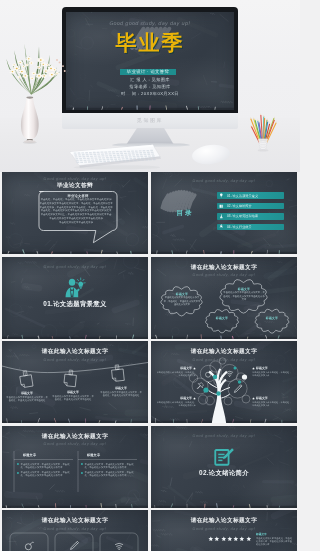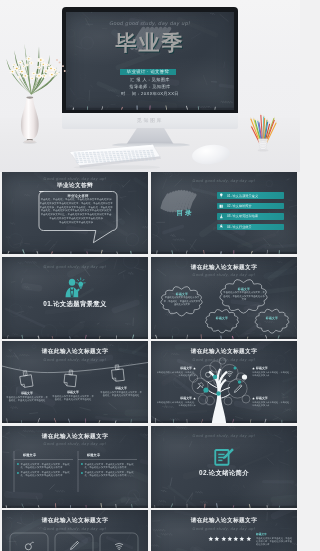--- a/index.html
+++ b/index.html
@@ -33,21 +33,21 @@
   border-radius:50% 50% 48% 48%;transform:rotate(-6deg);}
 .vase{position:absolute;left:17px;top:87px;width:32px;height:66px;}
 .flowers{position:absolute;left:3px;top:38px;width:72px;height:58px;}
 .pencils{position:absolute;left:244px;top:104px;width:38px;height:48px;}
 
 
 .scr-hw{position:absolute;left:0;top:8px;width:168px;text-align:center;
   font-family:"DejaVu Sans",sans-serif;font-style:italic;font-size:5px;
   color:rgba(210,222,228,.40);letter-spacing:.2px;}
 .scr-title{position:absolute;left:0;top:19px;width:168px;text-align:center;
-  font-size:21px;font-weight:bold;color:#a3a3a3;letter-spacing:2px;line-height:23px;
+  font-size:21px;font-weight:bold;color:#eab308;letter-spacing:2px;line-height:23px;
   text-shadow:1px 1.4px 0 rgba(14,58,60,.75);}
 .scr-brush{position:absolute;left:56px;top:12px;width:66px;height:28px;opacity:.26;}
 .scr-sub{position:absolute;left:54px;top:56.5px;width:56px;height:6px;
   background:#1e8e8f;color:#e6f6f6;font-size:4.4px;line-height:6px;text-align:center;
   letter-spacing:.3px;}
 .scr-fields{position:absolute;left:0;top:65px;width:168px;text-align:center;}
 .scr-fields .row{font-size:4.2px;color:#ccd6da;line-height:6.9px;letter-spacing:.4px;}
 
 
 .grid{position:absolute;left:0;top:0;width:300px;height:551px;}

